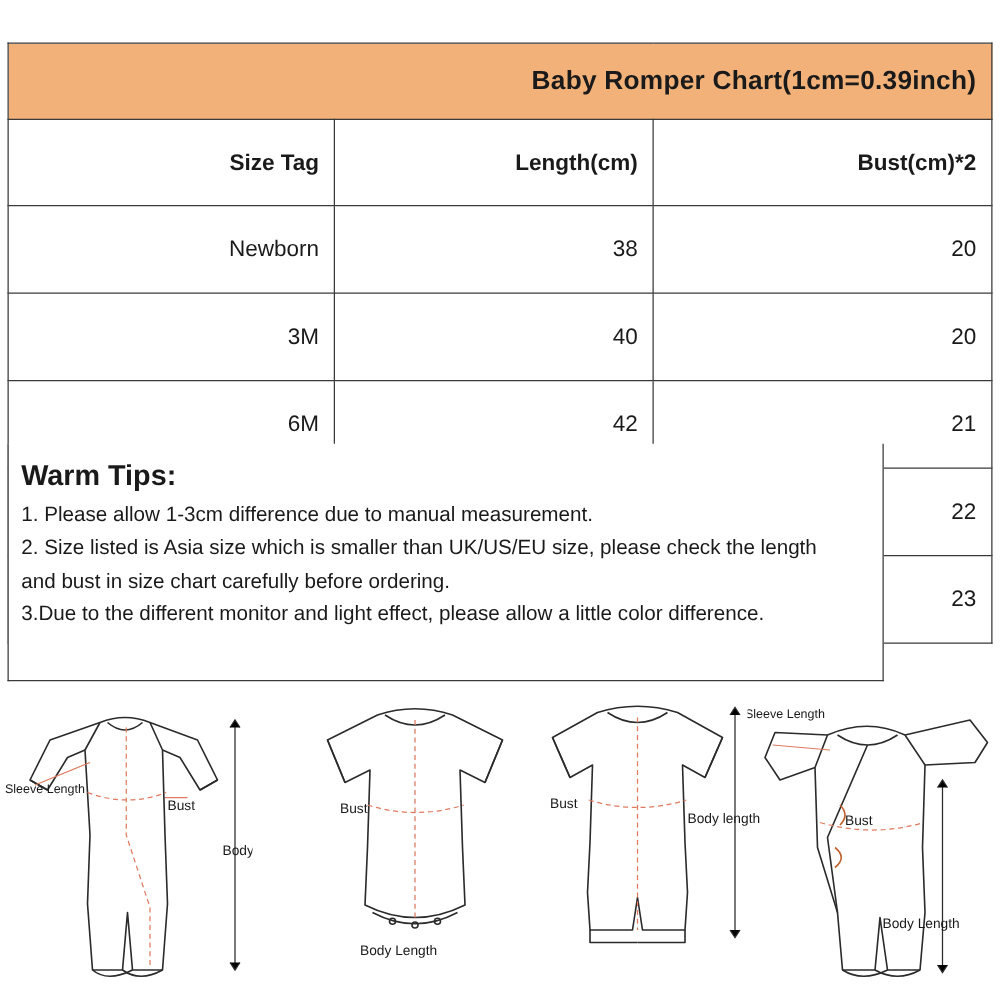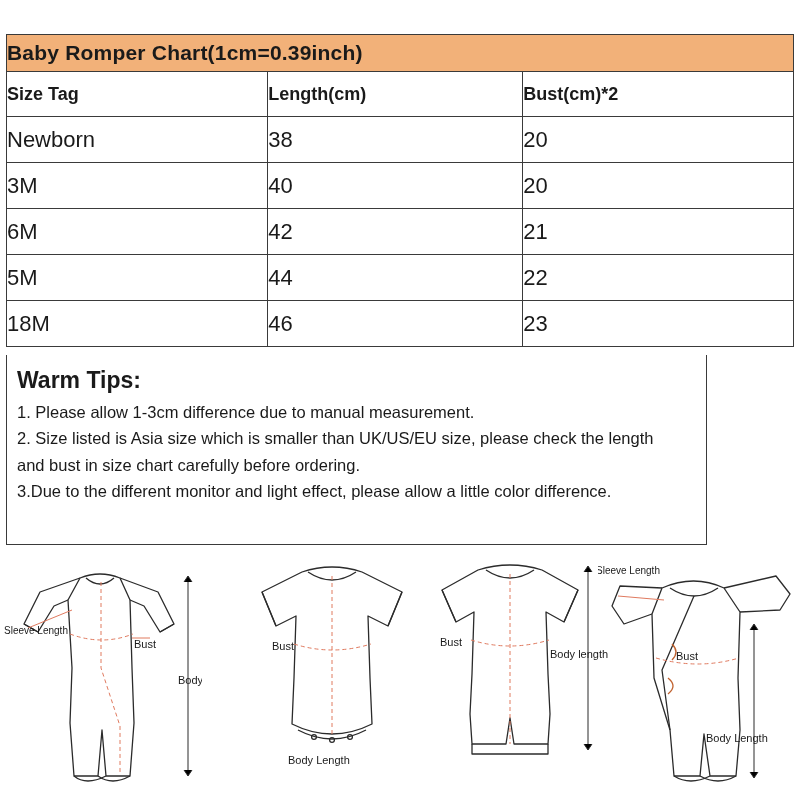--- a/index.html
+++ b/index.html
@@ -27,40 +27,40 @@
     top: 34px;
     width: 788px;
   }
   table.size-chart {
     border-collapse: collapse;
     width: 100%;
     table-layout: fixed;
   }
   table.size-chart td, table.size-chart th {
     border: 1px solid #3a3a3a;
-    text-align: left;
-    padding: 0;
+    text-align: right;
+    padding: 12px;
   }
   .title-cell {
     background: #f2b179;
     font-size: 21px;
     font-weight: bold;
     height: 36px;
     color: #1a1a1a;
     letter-spacing: .2px;
   }
   .head-cell {
     height: 44px;
     font-size: 18px;
     font-weight: bold;
     background: #ffffff;
   }
   .body-cell {
     height: 45px;
-    font-size: 22px;
+    font-size: 18px;
     background: #ffffff;
   }
   col.c1 { width: 33.2%; }
   col.c2 { width: 32.4%; }
   col.c3 { width: 34.4%; }
 
   
   .tips-box {
     position: absolute;
     left: 6px;

